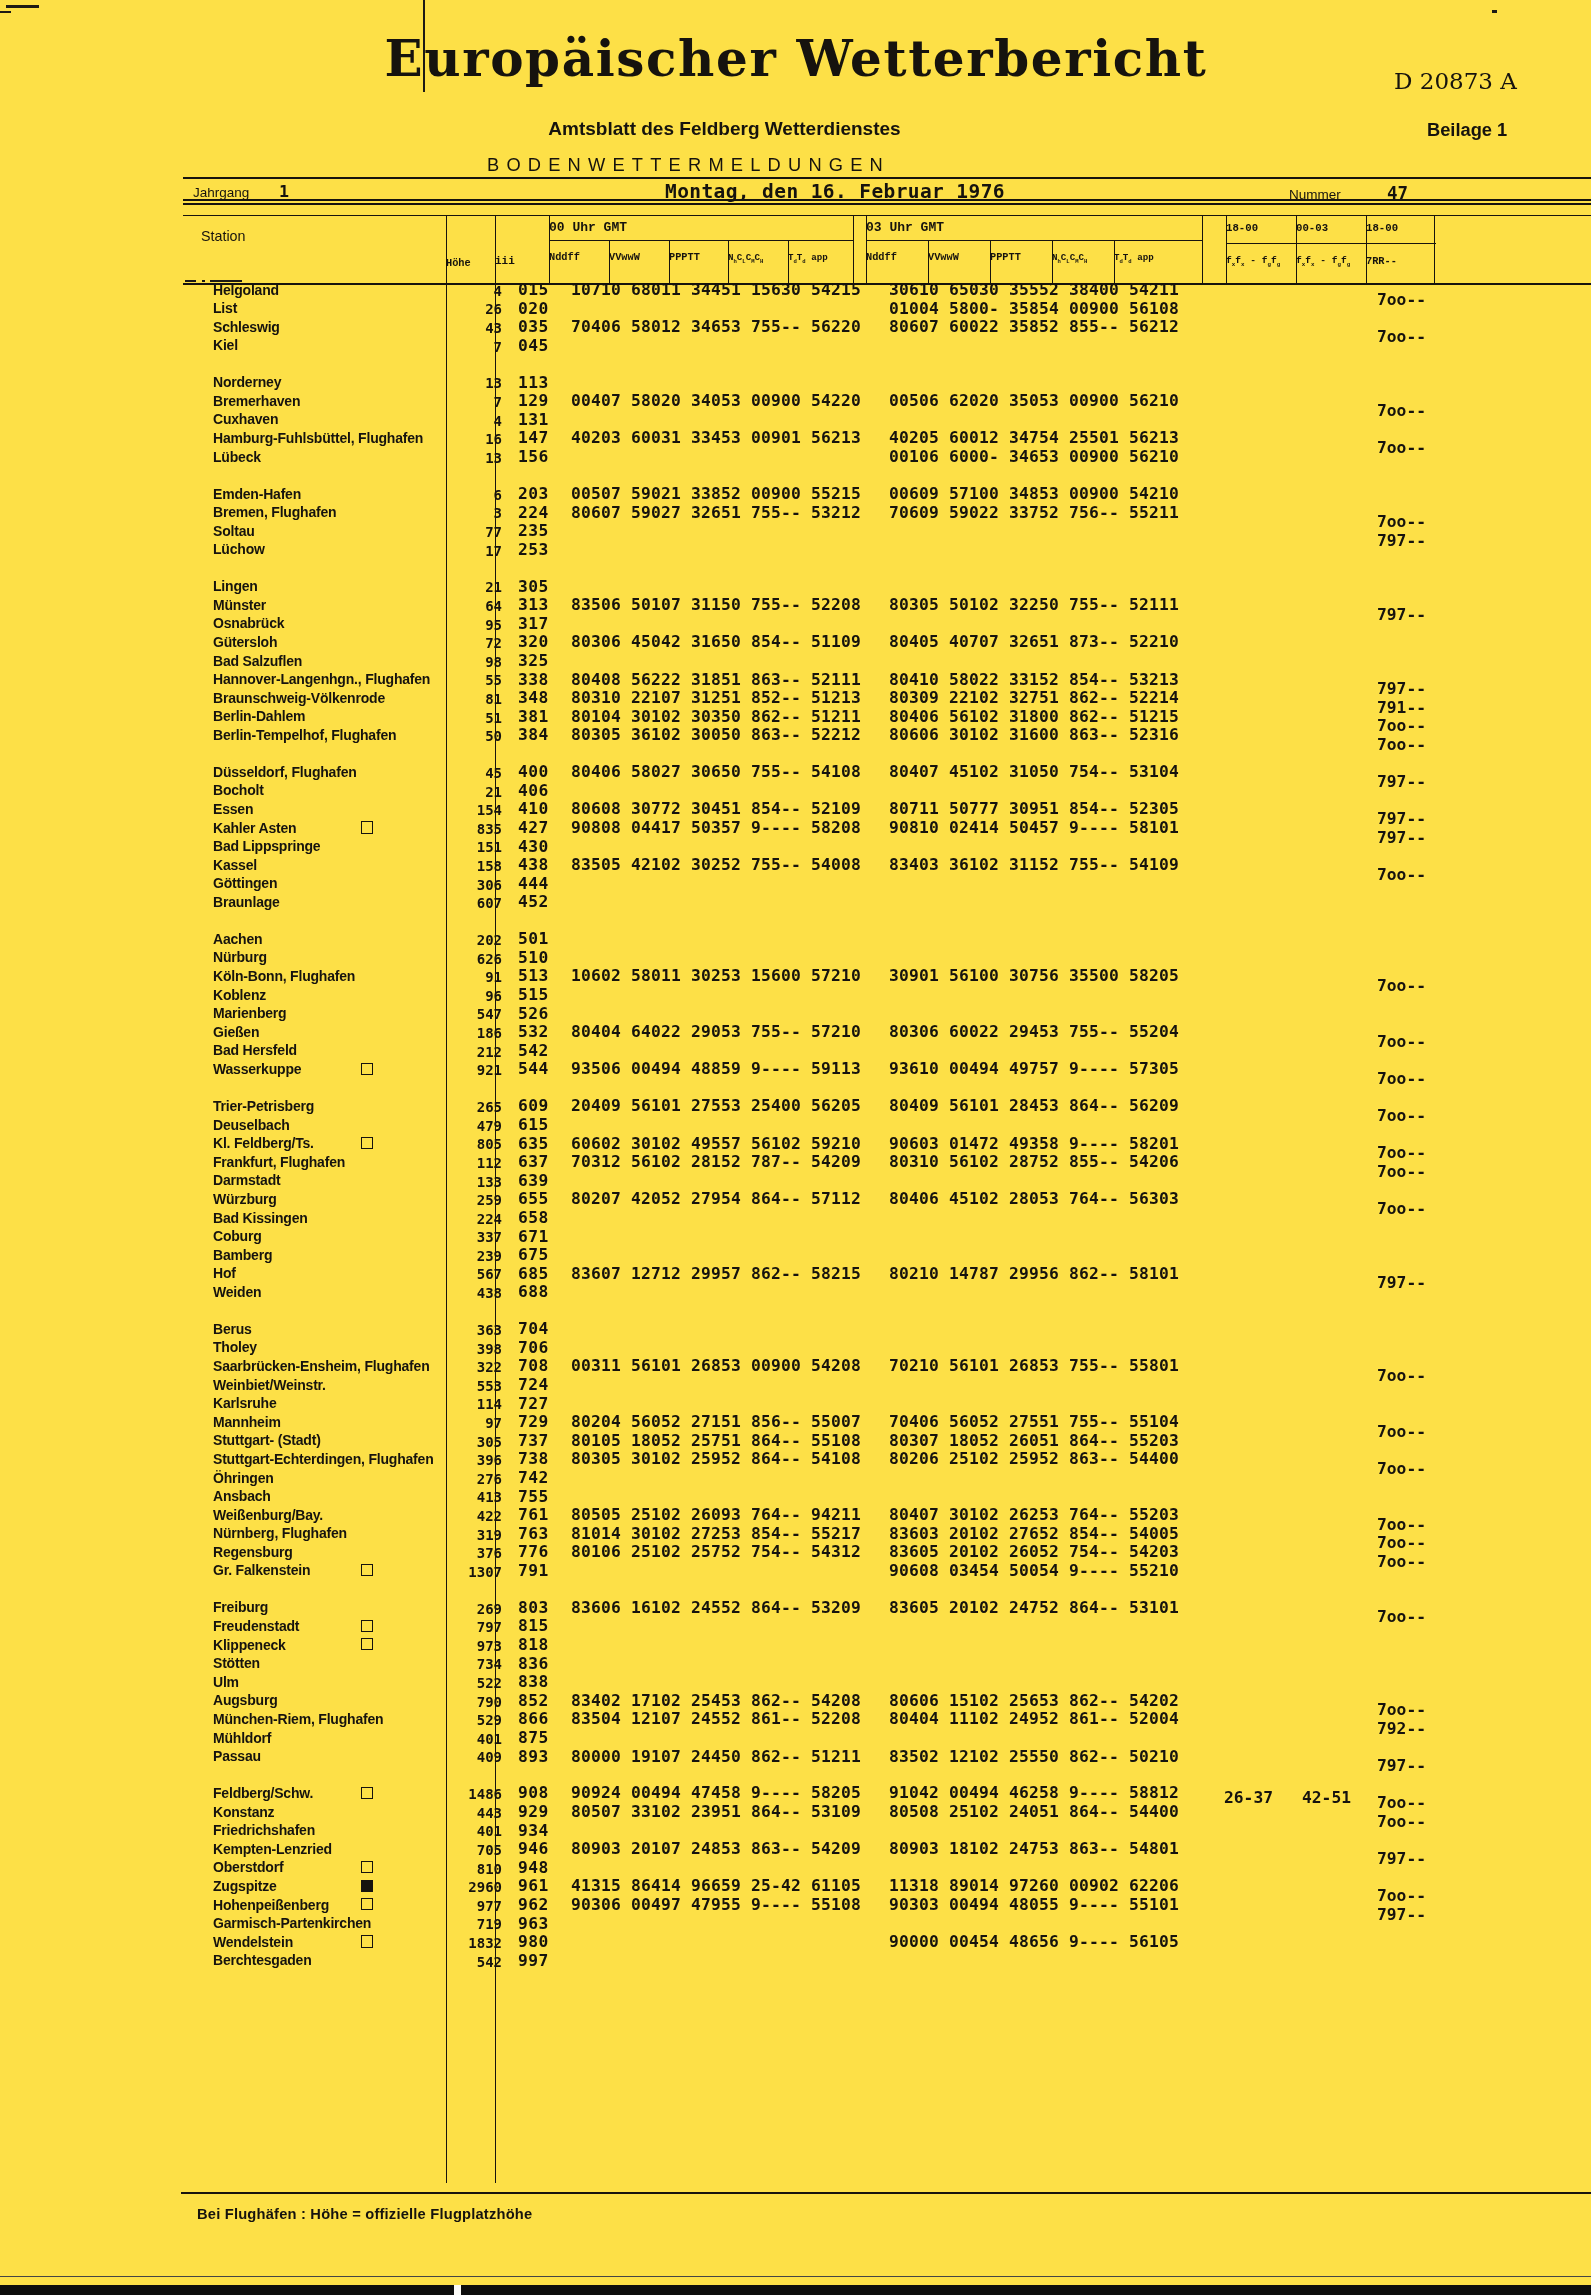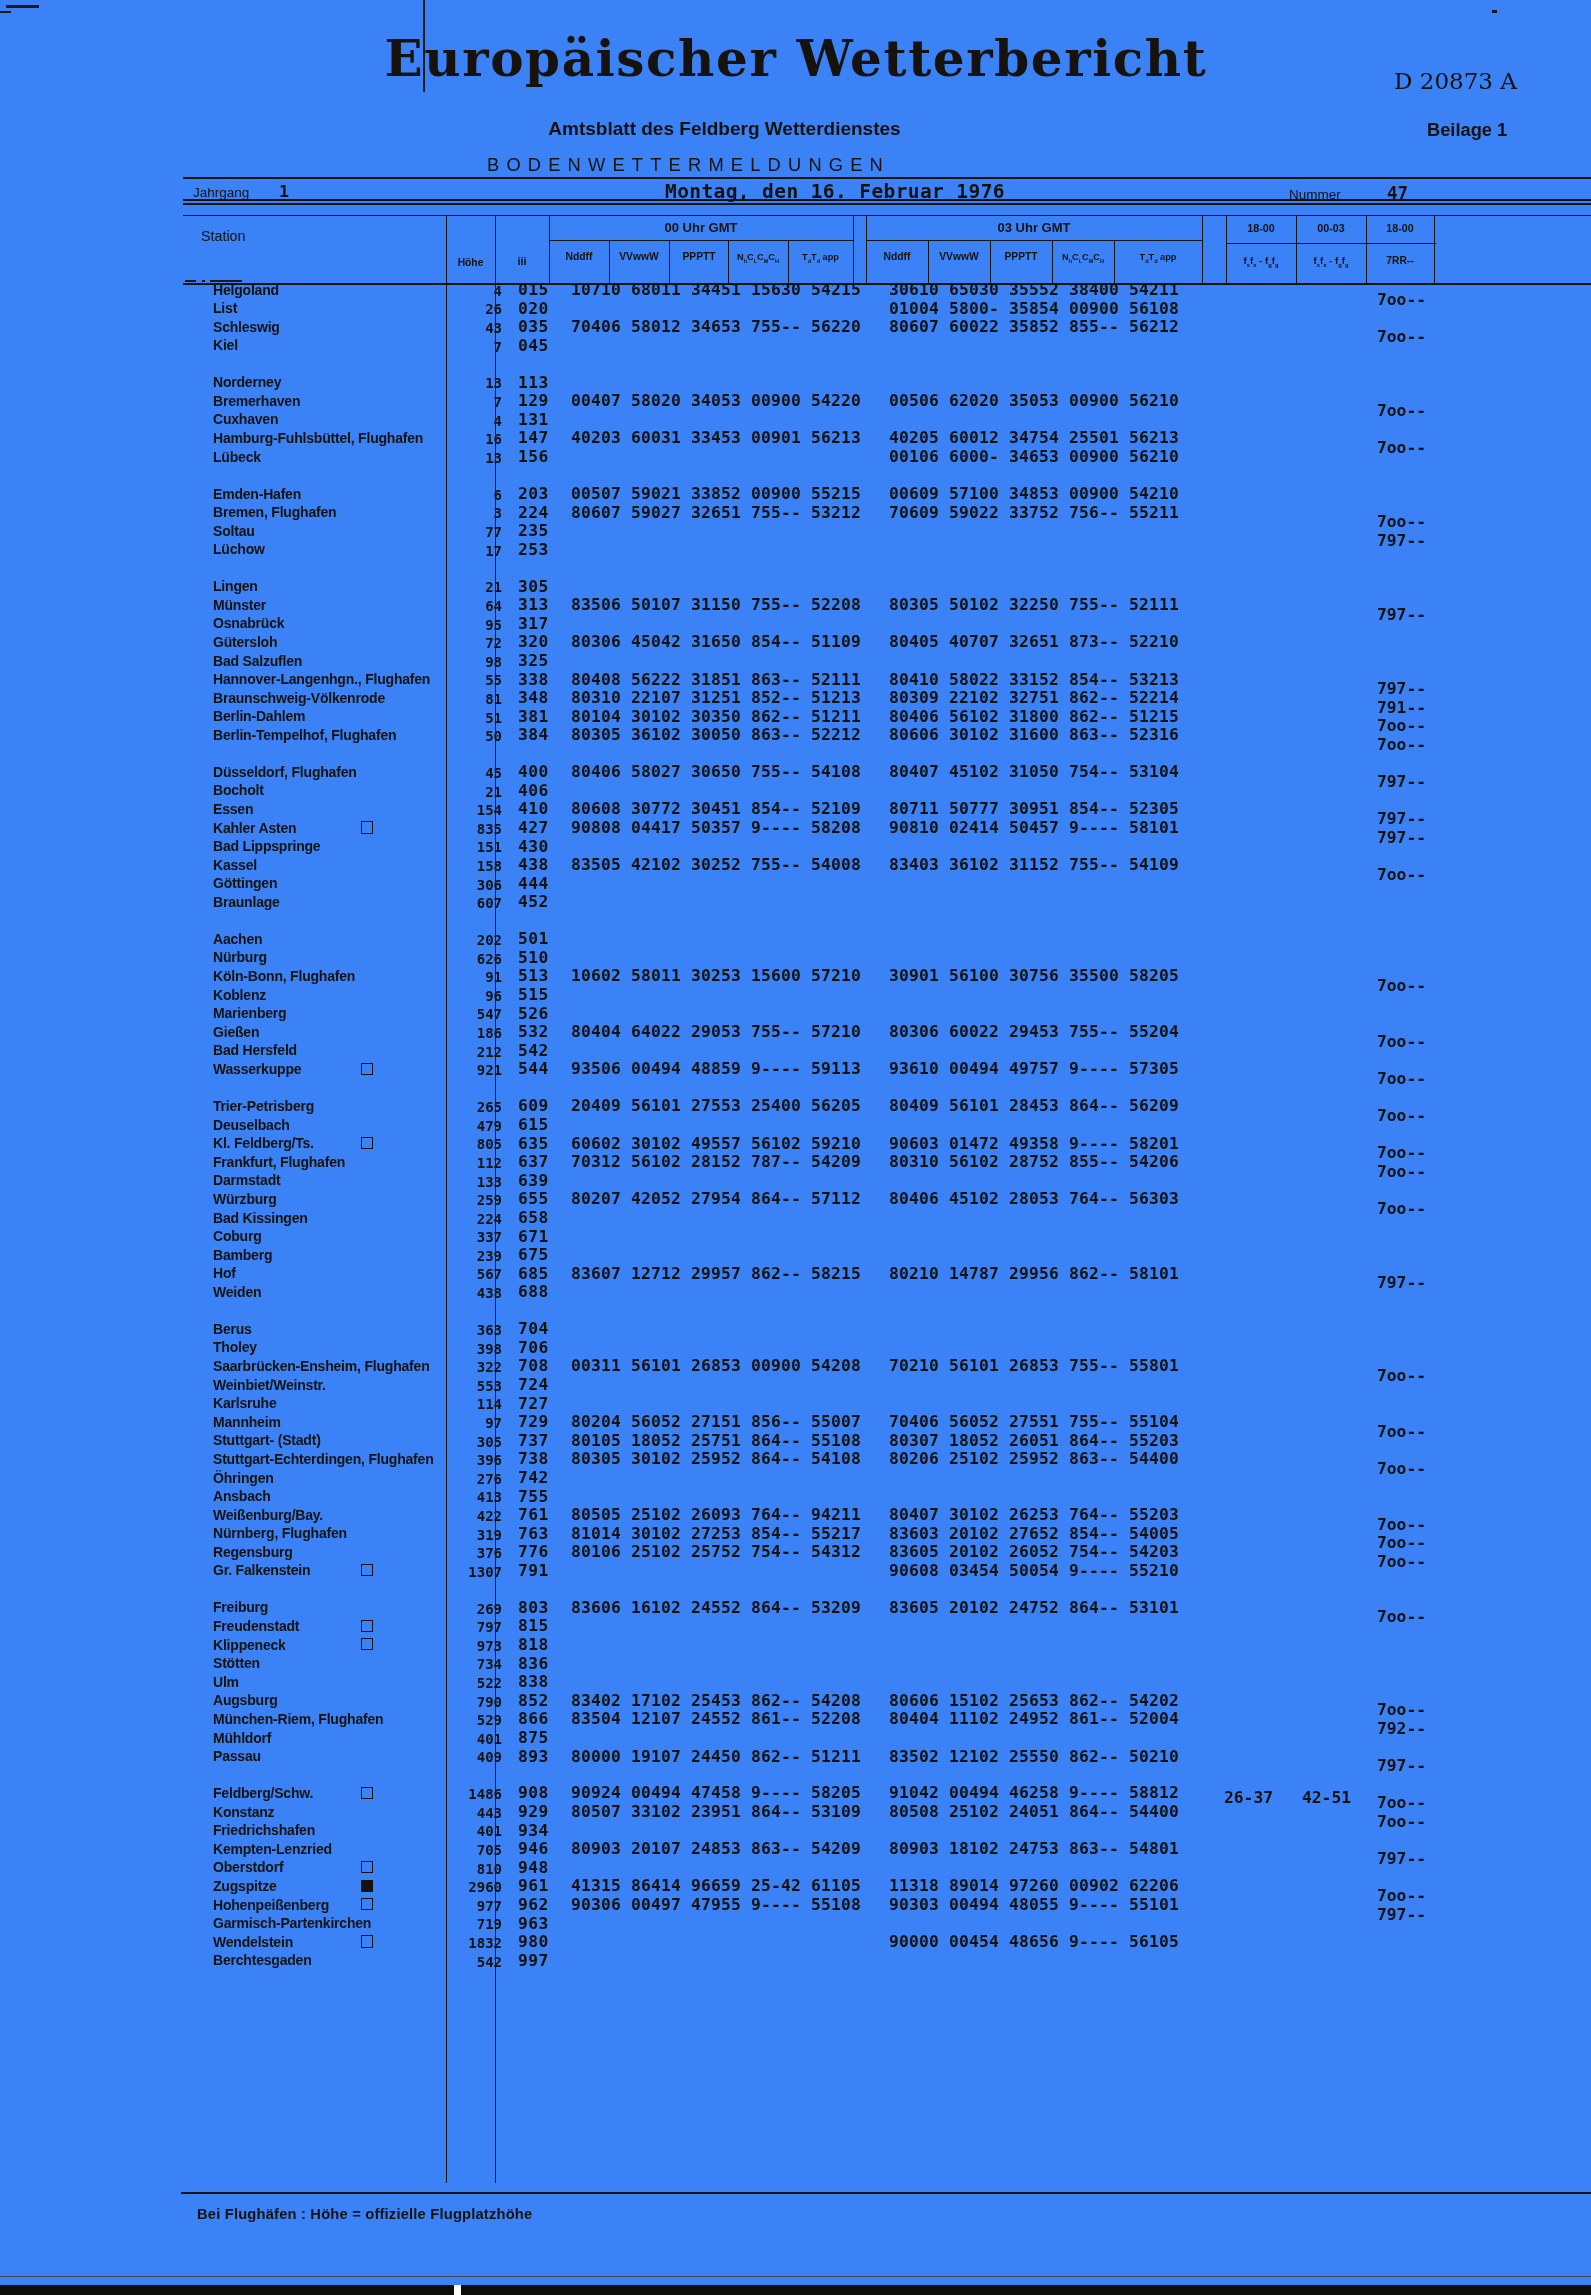--- a/index.html
+++ b/index.html
@@ -1,35 +1,35 @@
 <!DOCTYPE html>
 <html style="font-size:12.7px"><head>
 <meta charset="utf-8">
 <style>
   html,body{margin:0;padding:0;background:#9a9a9a;}
-  .page{position:relative;width:1592px;height:2295px;background:#3b82f6;overflow:hidden;
+  .page{position:relative;width:1592px;height:2295px;background:#fde047;overflow:hidden;
         font-family:"Liberation Sans",sans-serif;color:#16130e;}
   .abs{position:absolute;}
   .hline{position:absolute;background:#17140e;}
   .vline{position:absolute;background:#17140e;}
   sub{font-size:0.6em;line-height:0;}
 
   
   .title{position:absolute;left:199px;top:29px;width:1194px;text-align:center;
          font-family:"DejaVu Serif",serif;font-weight:700;font-size:50px;letter-spacing:1.6px;white-space:nowrap;}
   .doccode{position:absolute;left:1394px;top:68px;font-family:"DejaVu Serif",serif;font-size:23px;}
   .subtitle{position:absolute;left:430px;top:118px;width:589px;text-align:center;font-weight:700;font-size:19px;}
   .beilage{position:absolute;left:1427px;top:119px;font-weight:700;font-size:18.3px;}
   .section{position:absolute;left:434px;top:154px;width:509px;text-align:center;font-size:18.3px;
            letter-spacing:7.2px;font-weight:400;}
   .meta-label{position:absolute;font-size:13.5px;font-weight:500;}
   .meta-mono{position:absolute;font-family:"DejaVu Sans Mono",monospace;font-weight:600;}
 
   
-  .chdr{position:absolute;text-align:center;white-space:nowrap;}
+  .chdr{position:absolute;text-align:left;white-space:nowrap;font-family:Liberation Mono, monospace;}
   .station-h{position:absolute;left:201px;top:228px;font-size:14.3px;font-weight:500;}
 
   
   .rows{position:absolute;left:0;top:280px;width:1592px;}
   .group{margin:0 0 18.3px 0;padding-left:16px;}
   .trow{position:relative;height:18.6px;}
   .trow span{position:absolute;white-space:pre;}
   .c-name{left:197px;top:1.6px;font-size:14px;font-weight:700;letter-spacing:-0.2px;}
   .c-marker{left:345px;top:3.2px;width:9.6px;height:10.3px;}
   .c-marker.open{border:1.8px solid #16130e;}

